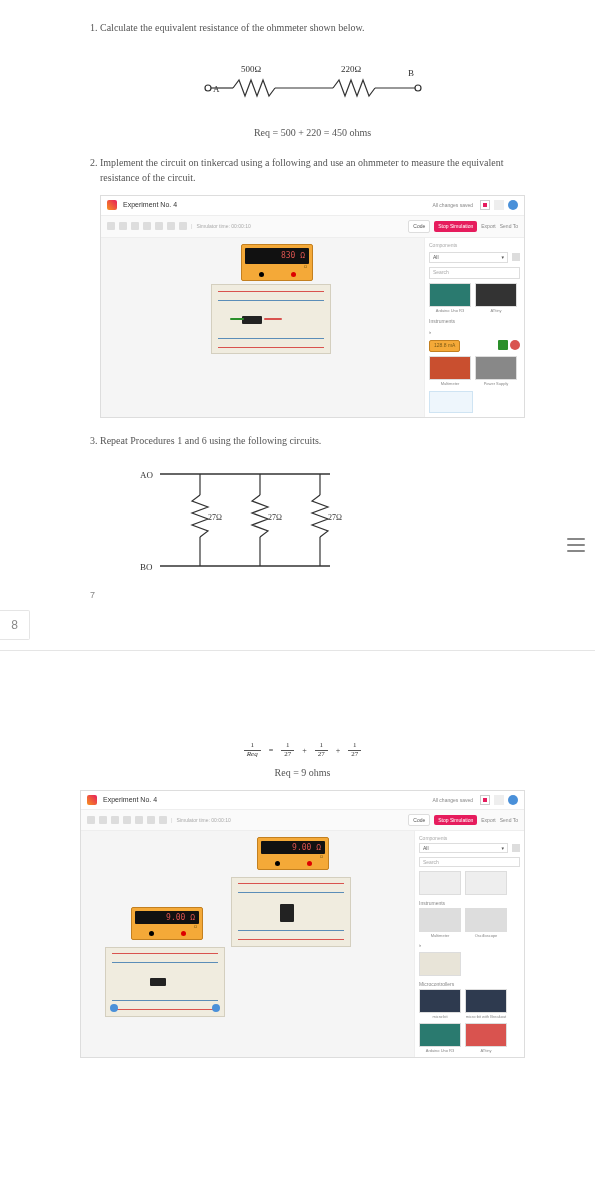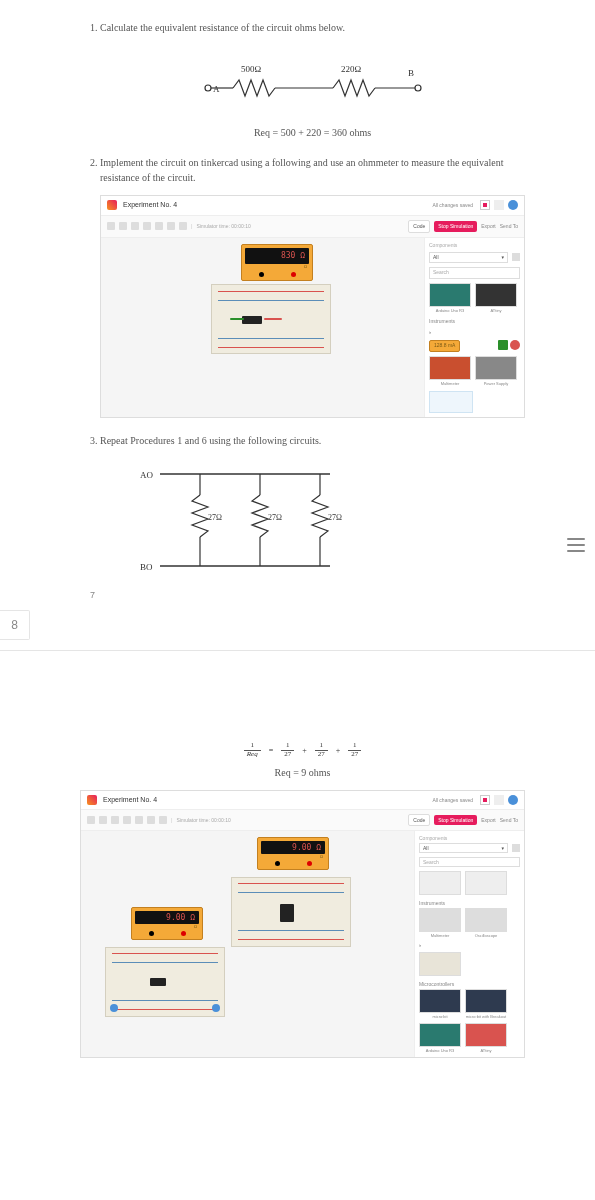--- a/index.html
+++ b/index.html
@@ -186,39 +186,39 @@
   }
   .instr-icons{display:flex;gap:2px;}
   .instr-icon{width:10px;height:10px;border-radius:1px;}
 </style>
 </head>
 <body>
 
 <div class="page-content">
 <ol class="main-list">
   <li>
-    <span>Calculate the equivalent resistance of the circuit ohms below.</span>
+    <span>Calculate the equivalent resistance of the ohmmeter shown below.</span>
     <div class="series-circuit">
       <svg width="240" height="60" viewBox="0 0 240 60">
         <text x="20" y="42" font-size="9" fill="#333">A</text>
         <circle cx="15" cy="38" r="3" fill="none" stroke="#333" stroke-width="1.2"></circle>
         <line x1="18" y1="38" x2="40" y2="38" stroke="#333" stroke-width="1.2"></line>
 
         <path d="M40 38 L46 30 L52 46 L58 30 L64 46 L70 30 L76 46 L82 38" fill="none" stroke="#333" stroke-width="1.2"></path>
         <text x="48" y="22" font-size="9" fill="#333">500Ω</text>
         <line x1="82" y1="38" x2="140" y2="38" stroke="#333" stroke-width="1.2"></line>
 
         <path d="M140 38 L146 30 L152 46 L158 30 L164 46 L170 30 L176 46 L182 38" fill="none" stroke="#333" stroke-width="1.2"></path>
         <text x="148" y="22" font-size="9" fill="#333">220Ω</text>
         <line x1="182" y1="38" x2="222" y2="38" stroke="#333" stroke-width="1.2"></line>
         <circle cx="225" cy="38" r="3" fill="none" stroke="#333" stroke-width="1.2"></circle>
         <text x="215" y="26" font-size="9" fill="#333">B</text>
       </svg>
     </div>
-    <div class="calc-line">Req = 500 + 220 = 360 ohms</div>
+    <div class="calc-line">Req = 500 + 220 = 450 ohms</div>
   </li>
 
   <li>
     <span>Implement the circuit on tinkercad using a following and use an ohmmeter to measure the equivalent resistance of the circuit.</span>
 
     <div class="tinkercad-screenshot">
       <div class="tc-header">
         <div class="tc-logo"></div>
         <div class="tc-title">Experiment No. 4</div>
         <div class="tc-header-right">

